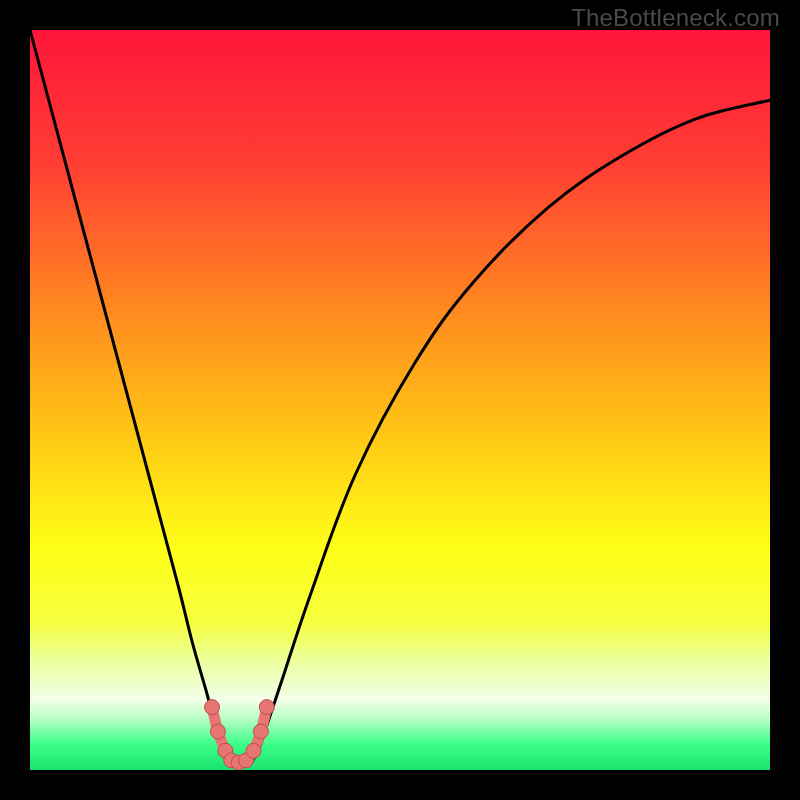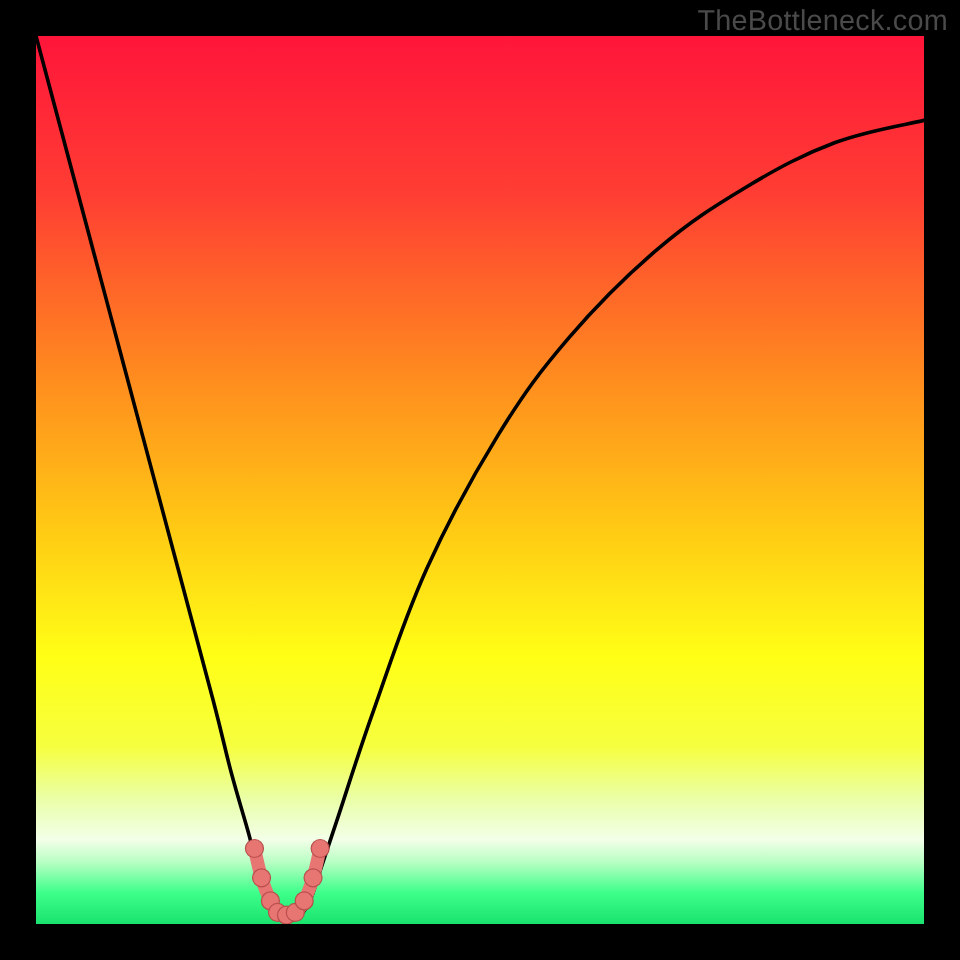--- a/index.html
+++ b/index.html
@@ -21,21 +21,21 @@
     position: absolute;
     left: 30px;
     top: 30px;
     width: 740px;
     height: 740px;
     overflow: hidden;
   }
   .watermark {
     position: absolute;
     top: 4px;
-    right: 10px;
+    right: 20px;
     color: #4a4a4a;
     font-size: 24px;
     font-weight: 400;
     letter-spacing: 0.2px;
     user-select: none;
   }
   svg {
     display: block;
   }
 </style>

